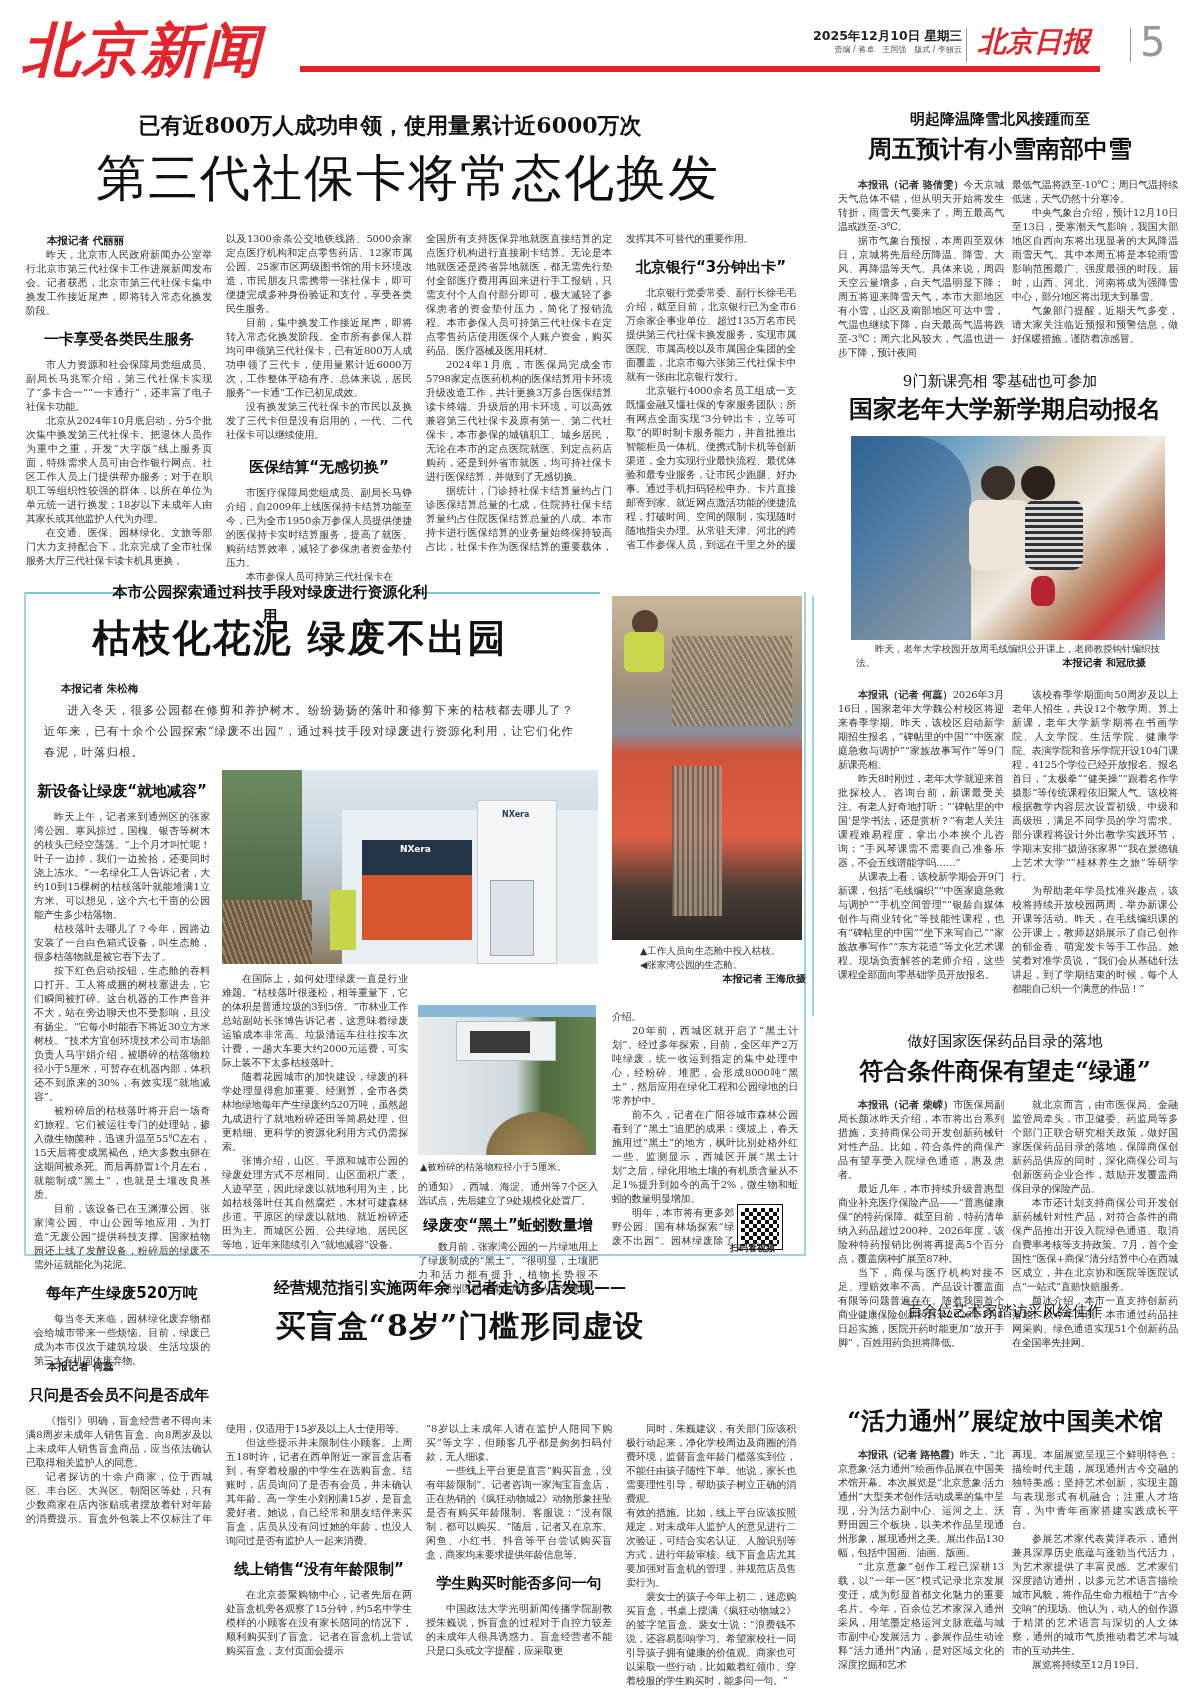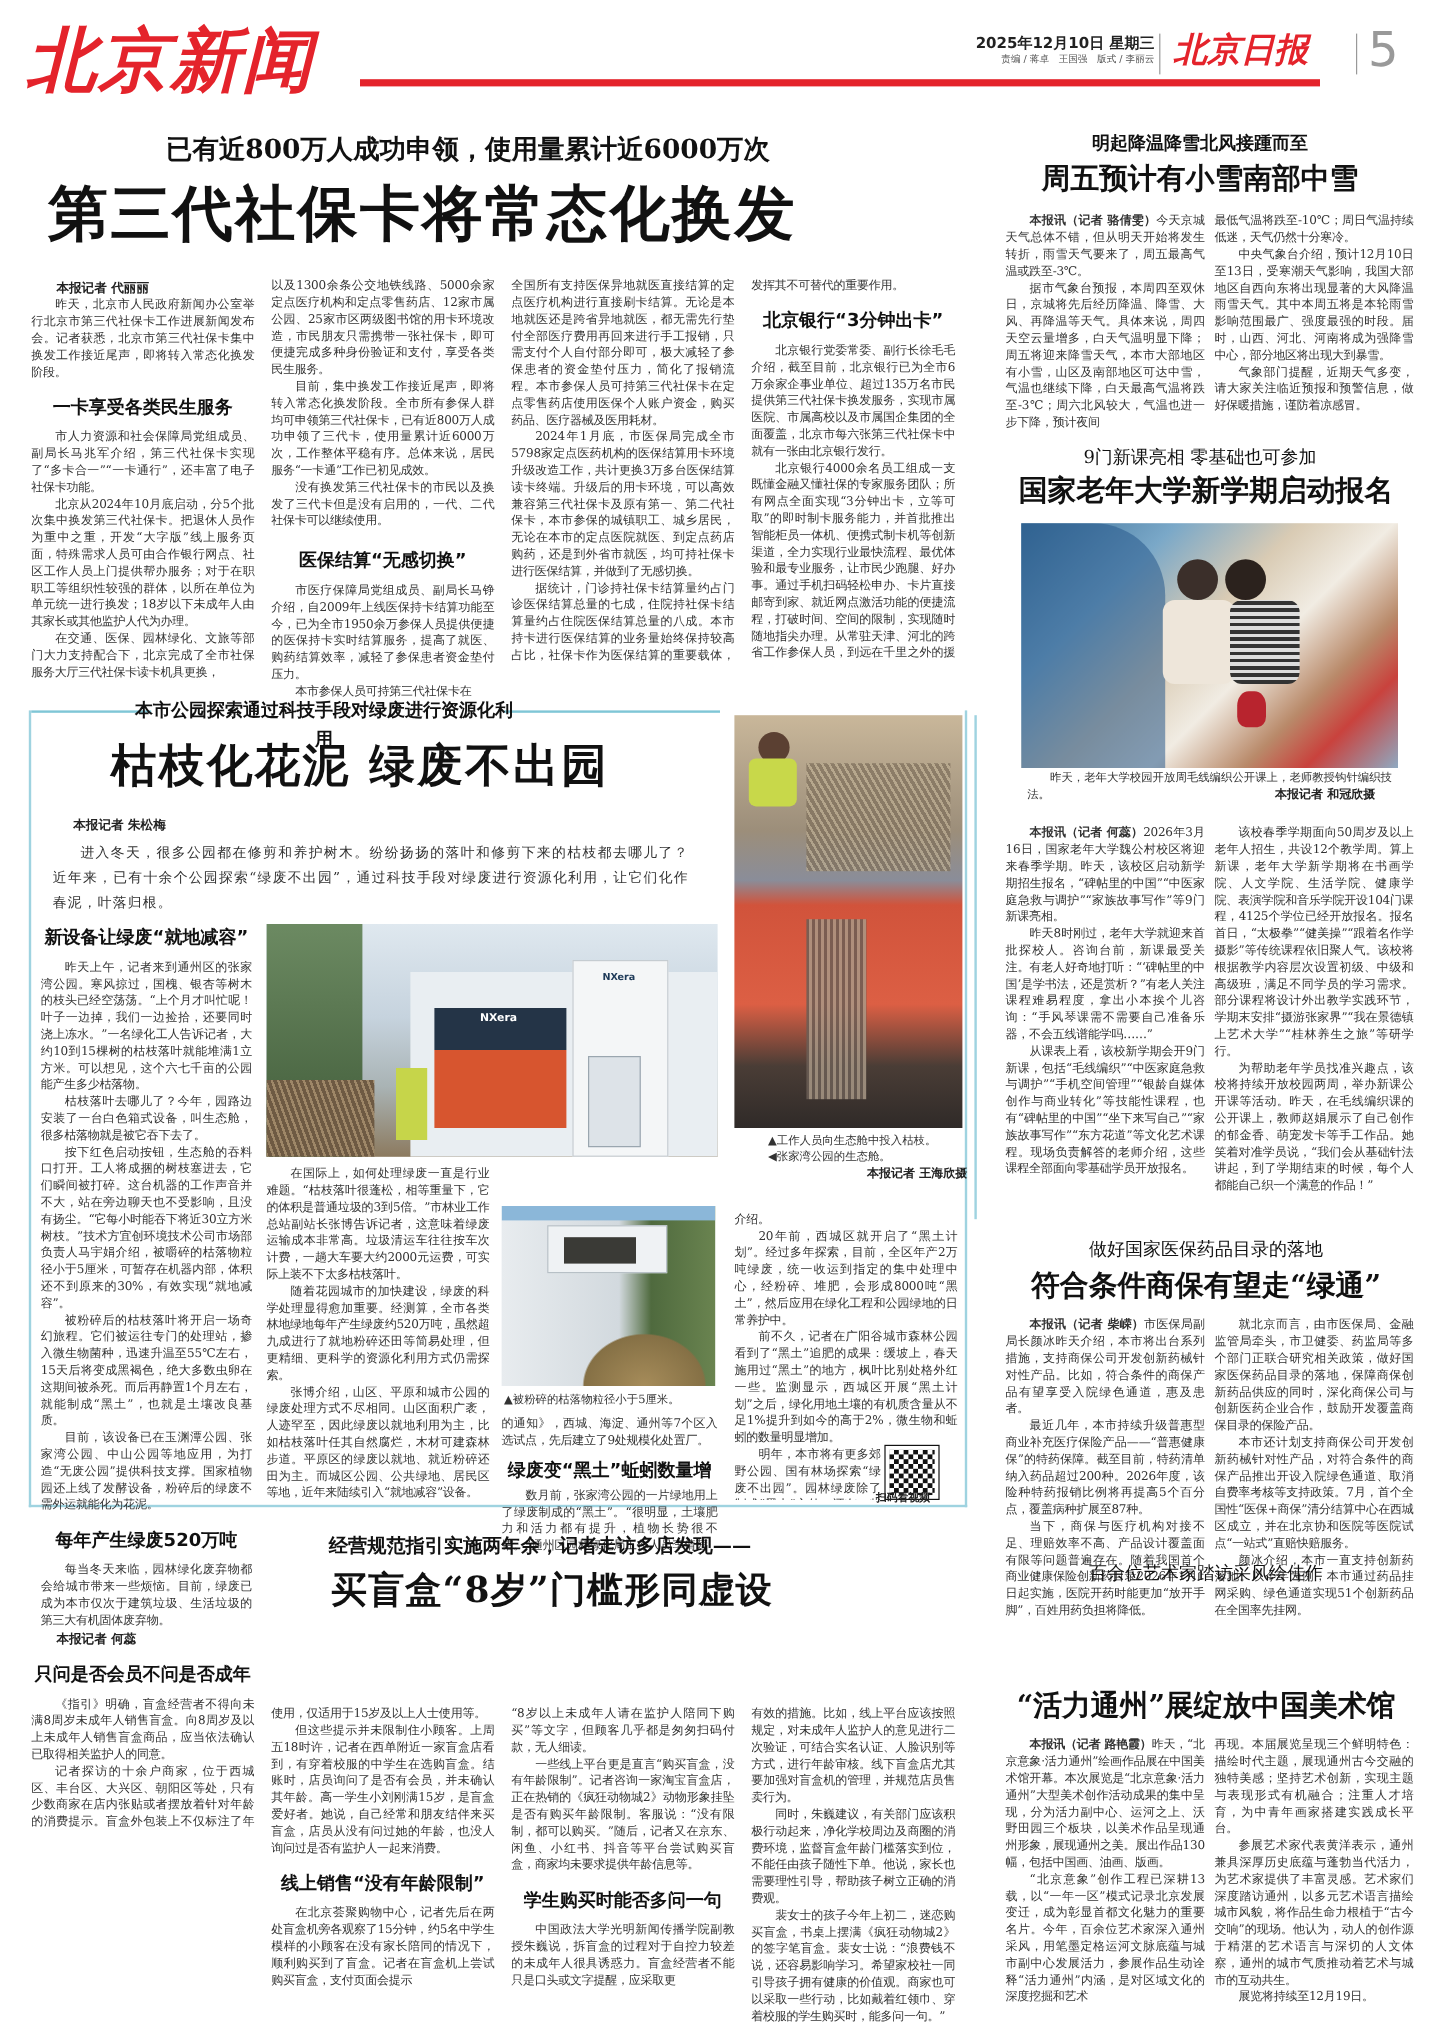--- a/index.html
+++ b/index.html
@@ -13,21 +13,21 @@
 .subhead{font-family:"DejaVu Sans","Liberation Sans",sans-serif;font-weight:bold;color:#111;text-align:center;font-size:15px;line-height:22px;margin:10px 0 8px}
 .masthead{left:22px;top:14px;color:#e4232b;font-family:"DejaVu Serif","Liberation Serif",serif;font-weight:bold;font-size:58px;letter-spacing:2px;line-height:72px;font-style:italic}
 .redline{left:300px;top:66px;width:800px;height:6px;background:#e4232b}
 .dateline{right:238px;top:28px;text-align:right;font-family:"DejaVu Sans","Liberation Sans",sans-serif}
 .dateline .d{font-size:12.5px;color:#222;font-weight:bold;line-height:16px}
 .dateline .e{font-size:8px;color:#555;line-height:12px}
 .vdiv{width:1px;background:#999}
 .logo{left:978px;top:22px;color:#e4232b;font-size:28px;font-weight:bold;font-style:italic;line-height:40px;font-family:"DejaVu Serif","Liberation Serif",serif}
 .pagenum{left:1140px;top:18px;font-size:40px;color:#999;font-family:"DejaVu Sans","Liberation Sans",sans-serif;line-height:48px}
 .kicker{font-family:"DejaVu Serif","Liberation Serif",serif;font-weight:bold;color:#111;text-align:center}
-.headline{font-family:"DejaVu Sans","Liberation Sans",sans-serif;font-weight:bold;color:#111;text-align:left}
+.headline{font-family:"DejaVu Sans","Liberation Sans",sans-serif;font-weight:normal;color:#111;text-align:right}
 .photo{overflow:hidden}
 .caption{font-family:"DejaVu Serif","Liberation Serif",serif;font-size:9.5px;line-height:14px;color:#333}
 .credit{font-family:"DejaVu Sans","Liberation Sans",sans-serif;font-size:10px;font-weight:bold;color:#222}
 .bluebox{border:2px solid #9fd3e0;border-top:none}
 </style>
 </head>
 <body>
 
 <div class="abs masthead">北京新闻</div>
 <div class="abs redline"></div>
@@ -170,21 +170,21 @@
 
 <div class="abs photo" style="left:418px;top:1005px;width:178px;height:150px;background:linear-gradient(90deg,#e8ecef 0%,#d2d9de 55%,#4f6a3e 70%,#6a8450 100%)">
   <div class="abs" style="left:0;top:0;width:178px;height:12px;background:#8bb7d9"></div>
   <div class="abs" style="left:38px;top:16px;width:100px;height:40px;background:#eff2f4;border:1px solid #b7c0c6"></div>
   <div class="abs" style="left:52px;top:26px;width:60px;height:22px;background:#3a3a36"></div>
   <div class="abs" style="left:60px;top:100px;width:118px;height:50px;background:radial-gradient(ellipse at 50% 100%,#a68c5a 0%,#857045 60%,transparent 62%)"></div>
 </div>
 <div class="abs caption" style="left:420px;top:1160px;width:180px">▲被粉碎的枯落物粒径小于5厘米。</div>
 
 <div class="abs" style="left:34px;top:770px;width:176px">
-  <div class="subhead" style="margin-top:0">新设备让绿废“就地减容”</div>
+  <div class="subhead" style="margin-top:10px">新设备让绿废“就地减容”</div>
   <div class="body-text">
     <p>昨天上午，记者来到通州区的张家湾公园。寒风掠过，国槐、银杏等树木的枝头已经空荡荡。“上个月才叫忙呢！叶子一边掉，我们一边捡拾，还要同时浇上冻水。”一名绿化工人告诉记者，大约10到15棵树的枯枝落叶就能堆满1立方米。可以想见，这个六七千亩的公园能产生多少枯落物。</p>
     <p>枯枝落叶去哪儿了？今年，园路边安装了一台白色箱式设备，叫生态舱，很多枯落物就是被它吞下去了。</p>
     <p>按下红色启动按钮，生态舱的吞料口打开。工人将成捆的树枝塞进去，它们瞬间被打碎。这台机器的工作声音并不大，站在旁边聊天也不受影响，且没有扬尘。“它每小时能吞下将近30立方米树枝。”技术方宜创环境技术公司市场部负责人马宇娟介绍，被嚼碎的枯落物粒径小于5厘米，可暂存在机器内部，体积还不到原来的30%，有效实现“就地减容”。</p>
     <p>被粉碎后的枯枝落叶将开启一场奇幻旅程。它们被运往专门的处理站，掺入微生物菌种，迅速升温至55℃左右，15天后将变成黑褐色，绝大多数虫卵在这期间被杀死。而后再静置1个月左右，就能制成“黑土”，也就是土壤改良基质。</p>
     <p>目前，该设备已在玉渊潭公园、张家湾公园、中山公园等地应用，为打造“无废公园”提供科技支撑。国家植物园还上线了发酵设备，粉碎后的绿废不需外运就能化为花泥。</p>
   </div>
   <div class="subhead">每年产生绿废520万吨</div>
   <div class="body-text">
     <p>每当冬天来临，园林绿化废弃物都会给城市带来一些烦恼。目前，绿废已成为本市仅次于建筑垃圾、生活垃圾的第三大有机固体废弃物。</p>
@@ -250,22 +250,22 @@
     <p>一些线上平台更是直言“购买盲盒，没有年龄限制”。记者咨询一家淘宝盲盒店，正在热销的《疯狂动物城2》动物形象挂坠是否有购买年龄限制。客服说：“没有限制，都可以购买。”随后，记者又在京东、闲鱼、小红书、抖音等平台尝试购买盲盒，商家均未要求提供年龄信息等。</p>
   </div>
   <div class="subhead">学生购买时能否多问一句</div>
   <div class="body-text">
     <p>中国政法大学光明新闻传播学院副教授朱巍说，拆盲盒的过程对于自控力较差的未成年人很具诱惑力。盲盒经营者不能只是口头或文字提醒，应采取更</p>
   </div>
 </div>
 
 <div class="abs" style="left:626px;top:1422px;width:170px;height:268px;overflow:hidden">
   <div class="body-text">
+    <p>同时，朱巍建议，有关部门应该积极行动起来，净化学校周边及商圈的消费环境，监督盲盒年龄门槛落实到位，不能任由孩子随性下单。他说，家长也需要理性引导，帮助孩子树立正确的消费观。</p>
     <p style="text-indent:0">有效的措施。比如，线上平台应该按照规定，对未成年人监护人的意见进行二次验证，可结合实名认证、人脸识别等方式，进行年龄审核。线下盲盒店尤其要加强对盲盒机的管理，并规范店员售卖行为。</p>
-    <p>同时，朱巍建议，有关部门应该积极行动起来，净化学校周边及商圈的消费环境，监督盲盒年龄门槛落实到位，不能任由孩子随性下单。他说，家长也需要理性引导，帮助孩子树立正确的消费观。</p>
     <p>裴女士的孩子今年上初二，迷恋购买盲盒，书桌上摆满《疯狂动物城2》的签字笔盲盒。裴女士说：“浪费钱不说，还容易影响学习。希望家校社一同引导孩子拥有健康的价值观。商家也可以采取一些行动，比如戴着红领巾、穿着校服的学生购买时，能多问一句。”</p>
   </div>
 </div>
 
 <div class="abs" style="left:812px;top:596px;width:2px;height:420px;background:#9fd3e0"></div>
 
 <div class="abs kicker sans" style="left:830px;top:1030px;width:350px;font-size:15px;line-height:22px;font-weight:normal">做好国家医保药品目录的落地</div>
 <div class="abs kicker" style="left:820px;top:1054px;width:370px;font-size:24px;line-height:34px">符合条件商保有望走“绿通”</div>
 <div class="abs" style="left:838px;top:1098px;width:166px">
   <div class="body-text">

